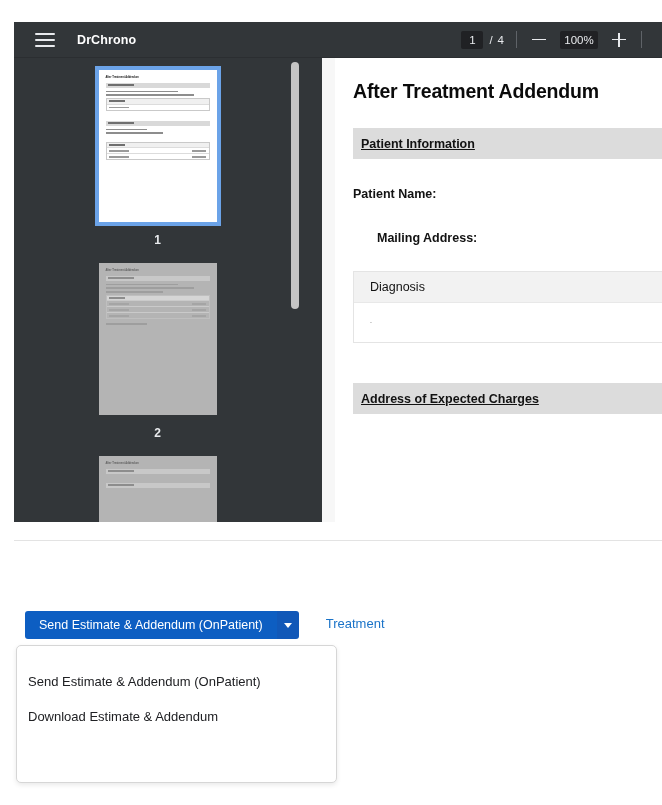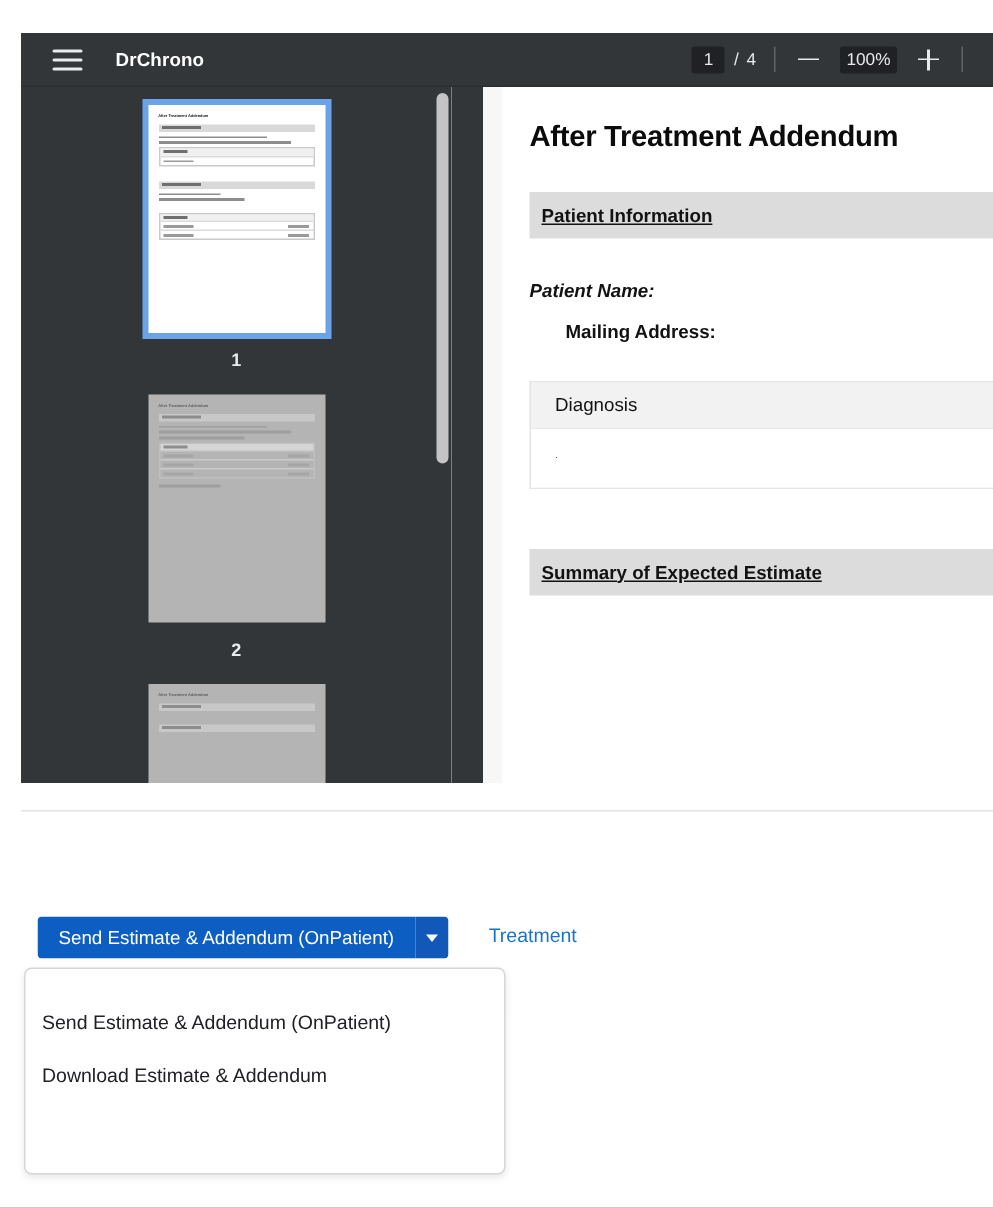--- a/index.html
+++ b/index.html
@@ -357,22 +357,22 @@
     white-space: nowrap;
     text-decoration: underline;
   }
 
   .field-row {
     font-size: 12.5px;
     font-weight: bold;
     color: #121212;
     white-space: nowrap;
   }
-  .field-row.first { margin-top: 28px; font-style: italic; }
-  .field-row.second { margin-top: 13px; padding-left: 24px; }
+  .field-row.first { margin-top: 28px; }
+  .field-row.second { margin-top: 30px; padding-left: 24px; }
 
   .diag-table {
     margin-top: 26px;
     width: 330px;
     border: 1px solid #e4e4e4;
     border-right: none;
   }
   .diag-head {
     background: #f2f2f2;
     height: 30px;
@@ -626,21 +626,21 @@
           <div class="diag-table">
             <div class="diag-head">
               <span class="diag-head-text">Diagnosis</span>
             </div>
             <div class="diag-body">
               <span class="diag-cell-text">.</span>
             </div>
           </div>
 
           <div class="sec-band charges">
-            <span class="sec-band-text">Summary of Expected Estimate</span>
+            <span class="sec-band-text">Address of Expected Charges</span>
           </div>
         </div>
       </div>
 
     </div>
   </div>
 
   <div class="hr"></div>
 
   <div class="action-bar">

